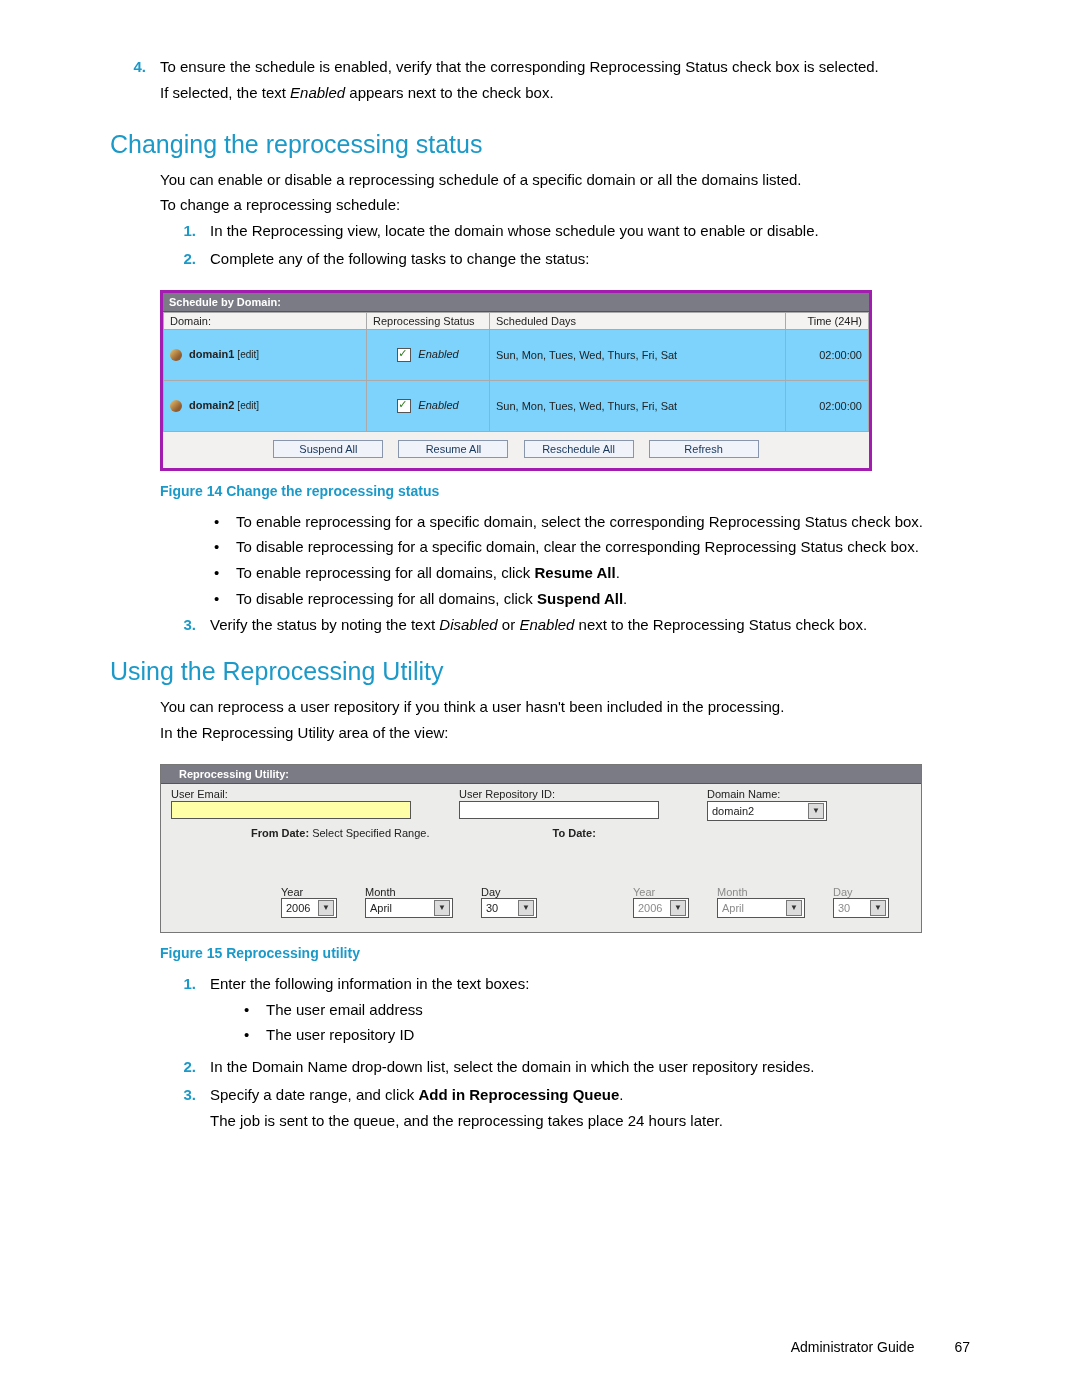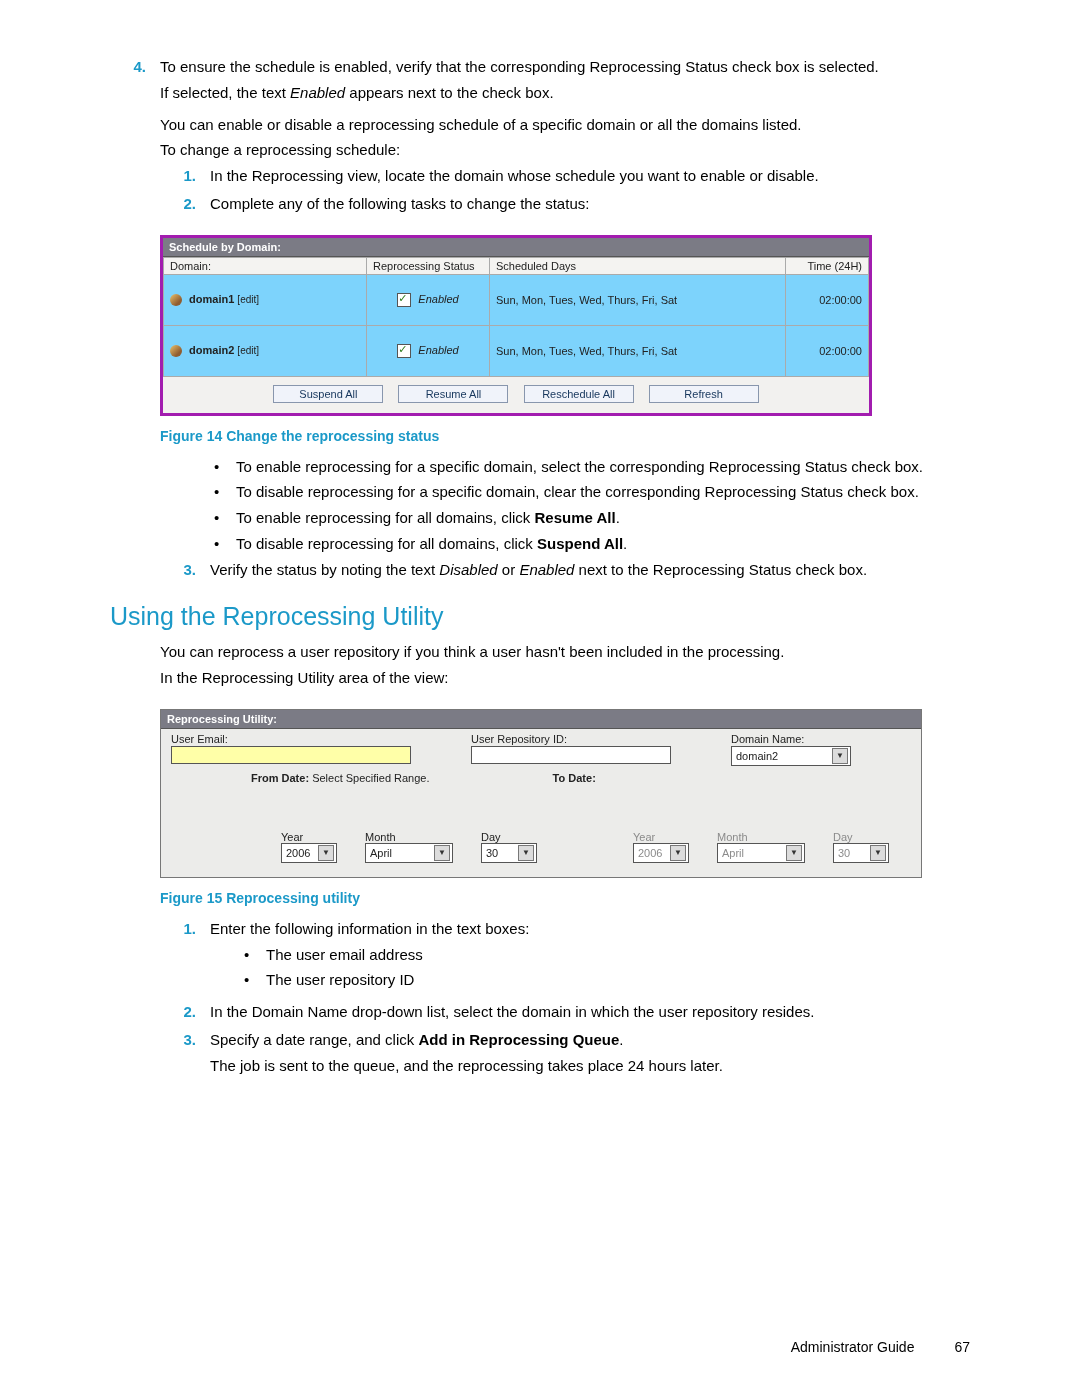--- a/index.html
+++ b/index.html
@@ -51,23 +51,23 @@
   .btnrow{padding:8px 0 10px 0;text-align:center;background:#f2f1ef;}
   .wbtn{display:inline-block;min-width:88px;text-align:center;
         border:1px solid #8896ad;background:#f0f3fa;color:#16365c;
         font-size:11px;padding:2px 10px;margin:0 6px;}
 
   
   .fig15{margin:20px 0 0 50px;width:760px;border:1px solid #777;
          font-family:Tahoma,Arial,sans-serif;font-size:11px;color:#222;
          background:#ececea;}
   .fig15 .bar{background:#7b7b85;color:#fff;font-weight:bold;
-              padding:3px 6px;border-bottom:1px solid #555;}
+              padding:3px 18px;border-bottom:1px solid #555;}
   .fig15 .body{padding:4px 10px 14px 10px;}
-  .fig15 .row1{display:flex;gap:60px;}
+  .fig15 .row1{display:flex;gap:48px;}
   .col{display:flex;flex-direction:column;}
   .lbl{font-weight:normal;margin-bottom:1px;}
   .tinput{height:16px;border:1px solid #555;background:#fff;}
   .tinput.yellow{background:#ffffa8;}
   .sel{height:18px;border:1px solid #555;background:#fff;
        display:inline-flex;align-items:center;justify-content:space-between;
        padding:0 2px 0 4px;min-width:48px;font-size:11px;}
   .sel .arr{width:14px;height:14px;border:1px solid #777;
             background:#dcdcdc;display:flex;align-items:center;justify-content:center;
             font-size:8px;color:#333;margin-left:4px;}
@@ -91,20 +91,21 @@
     <span class="n">4.</span>
     <span class="t">
       <span>To ensure the schedule is enabled, verify that the corresponding Reprocessing Status check box is selected.</span>
       <div class="sub-body">
         <span>If selected, the text </span><span class="italic">Enabled</span><span> appears next to the check box.</span>
       </div>
     </span>
    </li>
   </ol>
 
+  <h2>Changing the reprocessing status</h2>
   <div class="body-text">You can enable or disable a reprocessing schedule of a specific domain or all the domains listed.</div>
   <div class="body-text">To change a reprocessing schedule:</div>
 
   <ol class="main" style="margin-left:50px;">
    <li class="num">
      <span class="n">1.</span>
      <span class="t">In the Reprocessing view, locate the domain whose schedule you want to enable or disable.</span>
    </li>
    <li class="num">
      <span class="n">2.</span>

